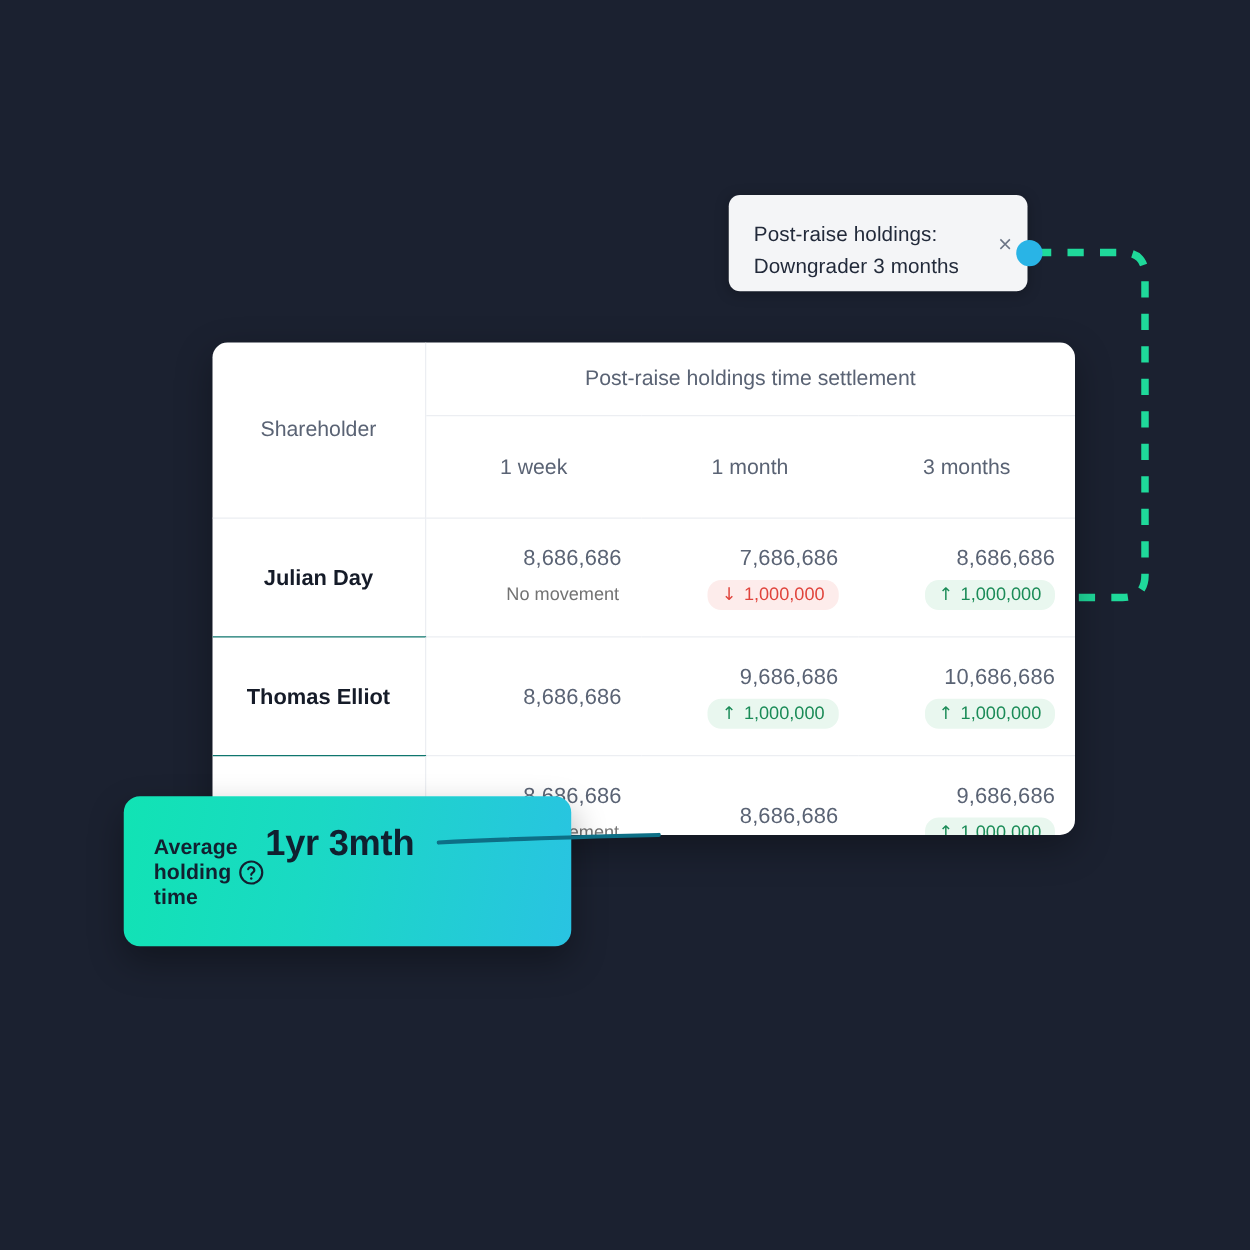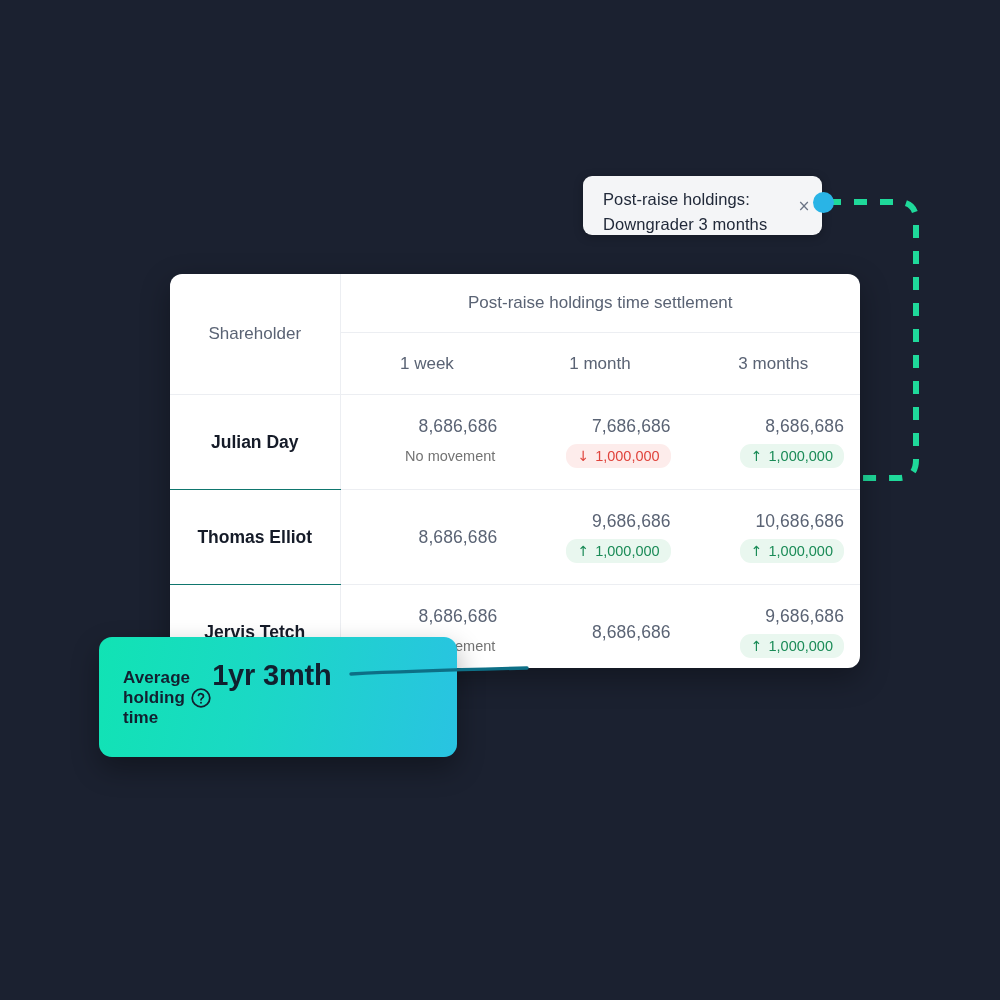--- a/index.html
+++ b/index.html
@@ -28,23 +28,23 @@
     left: 0; top: 0;
     width: 1000px;
     height: 1000px;
     pointer-events: none;
   }
 
   
   #tooltip {
     position: absolute;
     left: 583px;
-    top: 176px;
+    top: 156px;
     width: 239px;
-    height: 59px;
+    height: 77px;
     background: #f4f5f7;
     border-radius: 9px;
     box-shadow: 0 2px 10px rgba(0,0,0,.25);
     box-sizing: border-box;
     padding: 26px 30px 14px 20px;
     display: flex;
     align-items: center;
   }
   #tooltip .tip-text {
     color: #222a3a;
@@ -118,21 +118,21 @@
     padding: 0;
   }
   .hdr-sub {
     height: 57px;
     text-align: center;
     font-size: 17px;
     font-weight: 400;
     color: #5a6374;
     border-bottom: 1px solid #eceef2;
     vertical-align: middle;
-    padding: 2px;
+    padding: 12px;
   }
 
   td.cell-name {
     height: 94px;
     text-align: center;
     vertical-align: middle;
     font-size: 17.5px;
     font-weight: bold;
     color: #151b28;
     border-right: 1px solid #eceef2;

